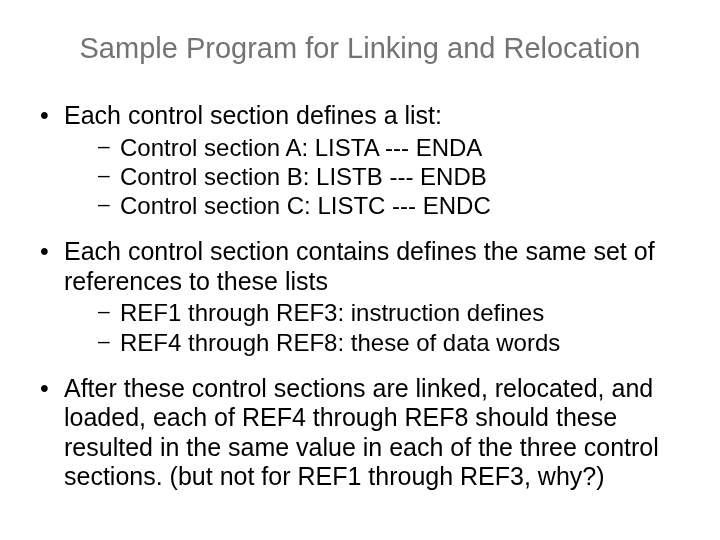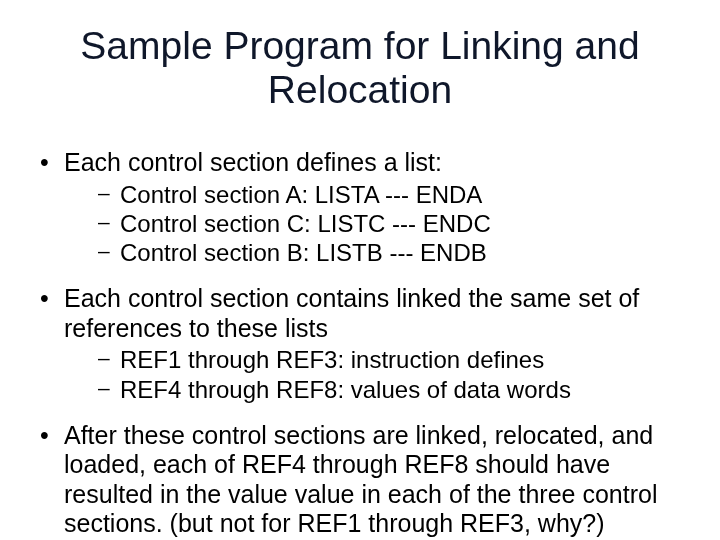--- a/index.html
+++ b/index.html
@@ -11,24 +11,24 @@
     font-family: Arial, Helvetica, sans-serif;
     color: #000000;
   }
   .slide {
     box-sizing: border-box;
     width: 720px;
     height: 540px;
     padding: 24px 36px 24px 36px;
   }
   .title {
-    color: #0f172a;
-    font-size: 39px;
+    color: #737373;
+    font-size: 29px;
     text-align: center;
-    margin: 0 0 36px 0;
+    margin: 8px 0 36px 0;
     font-weight: normal;
   }
   ul.level1 {
     list-style: none;
     padding: 0;
     margin: 0;
   }
   ul.level1 > li {
     font-size: 25px;
     line-height: 1.18;
@@ -67,28 +67,28 @@
 <body>
 
 <div class="slide">
   <h1 class="title">Sample Program for Linking and Relocation</h1>
 
   <ul class="level1">
     <li>
       <span>Each control section defines a list:</span>
       <ul class="level2">
         <li><span>Control section A: LISTA --- ENDA</span></li>
+        <li><span>Control section B: LISTB --- ENDB</span></li>
         <li><span>Control section C: LISTC --- ENDC</span></li>
-        <li><span>Control section B: LISTB --- ENDB</span></li>
       </ul>
     </li>
     <li>
-      <span>Each control section contains linked the same set of references to these lists</span>
+      <span>Each control section contains defines the same set of references to these lists</span>
       <ul class="level2">
         <li><span>REF1 through REF3: instruction defines</span></li>
-        <li><span>REF4 through REF8: values of data words</span></li>
+        <li><span>REF4 through REF8: these of data words</span></li>
       </ul>
     </li>
     <li>
-      <span>After these control sections are linked, relocated, and loaded, each of REF4 through REF8 should have resulted in the value value in each of the three control sections. (but not for REF1 through REF3, why?)</span>
+      <span>After these control sections are linked, relocated, and loaded, each of REF4 through REF8 should these resulted in the same value in each of the three control sections. (but not for REF1 through REF3, why?)</span>
     </li>
   </ul>
 </div>
 
 </body></html>

